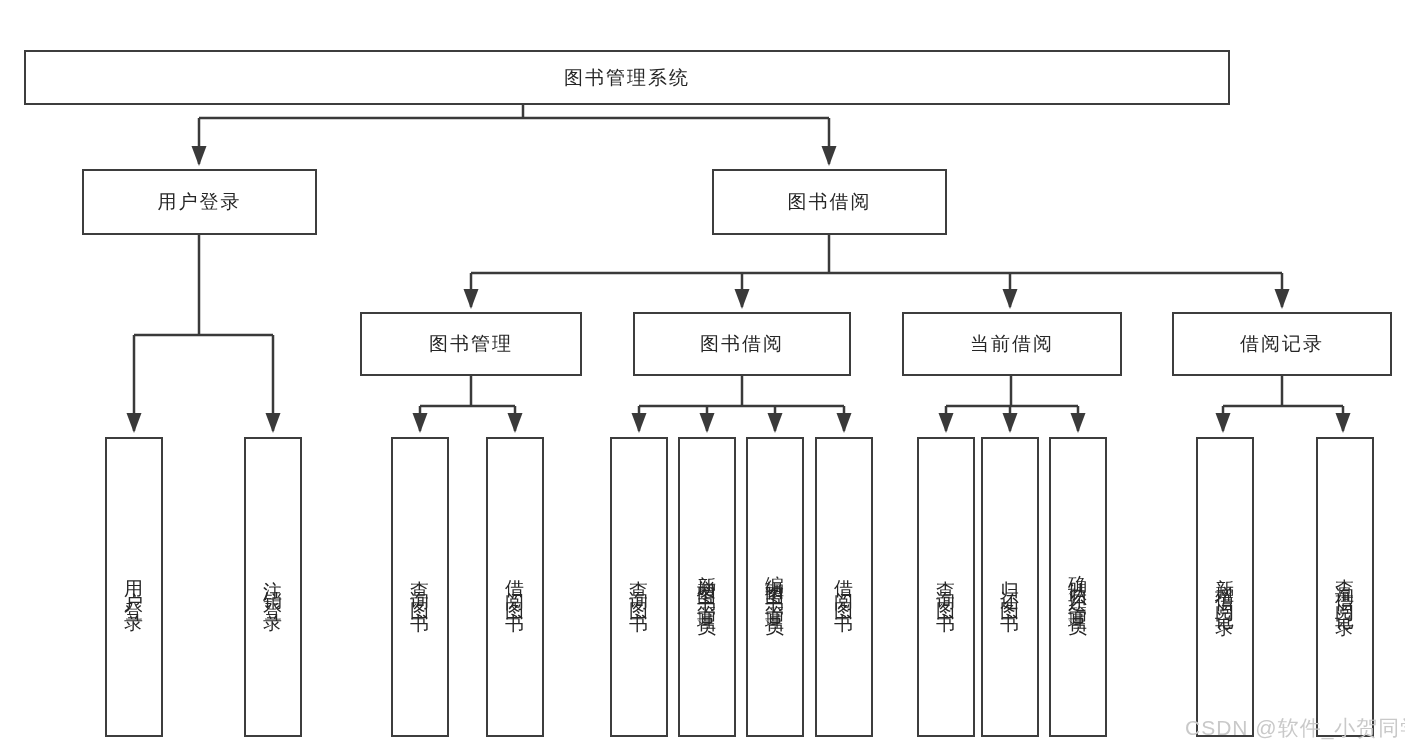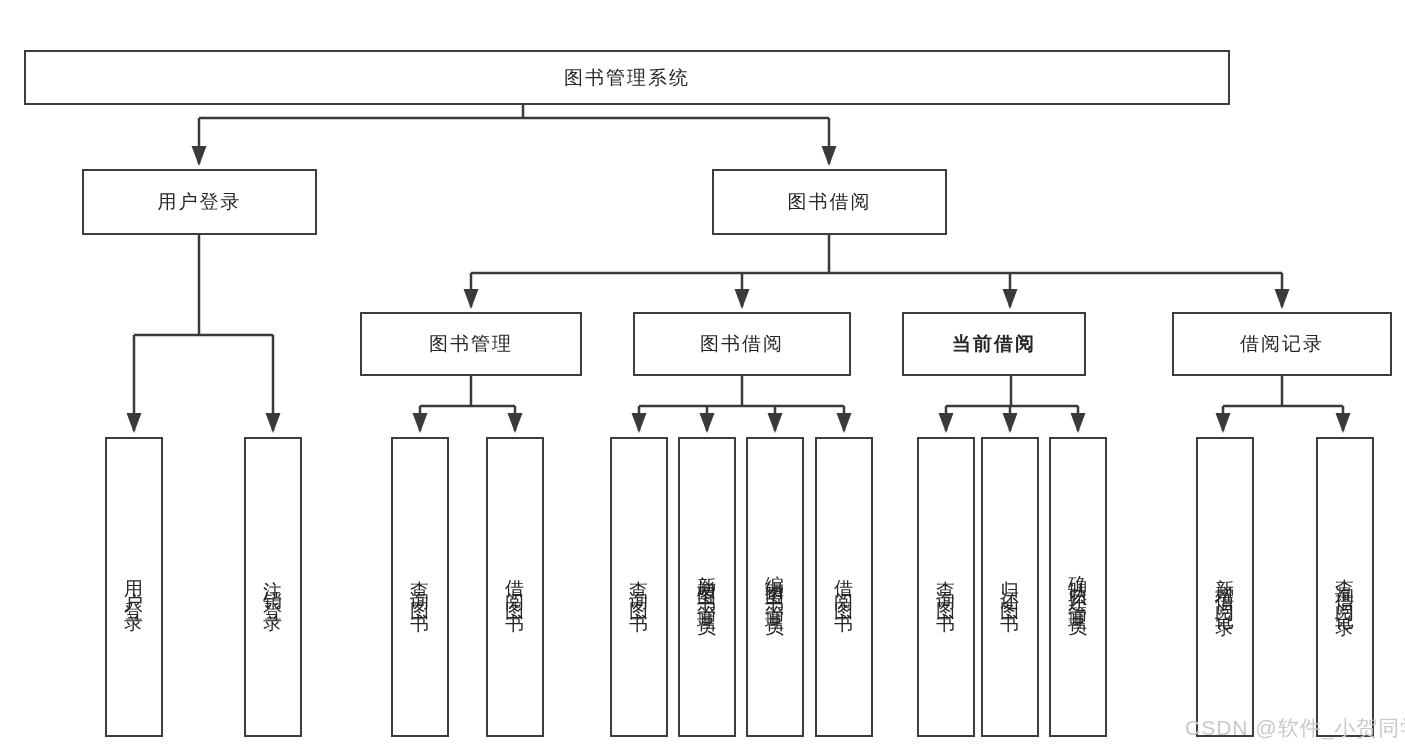--- a/index.html
+++ b/index.html
@@ -131,21 +131,21 @@
   <div class="node" style="left:712px; top:169px; width:235px; height:66px;">
     <span class="hlabel">图书借阅</span>
   </div>
 
   <div class="node" style="left:360px; top:312px; width:222px; height:64px;">
     <span class="hlabel">图书管理</span>
   </div>
   <div class="node" style="left:633px; top:312px; width:218px; height:64px;">
     <span class="hlabel">图书借阅</span>
   </div>
-  <div class="node" style="left:902px; top:312px; width:184px; height:64px;font-weight:bold;">
+  <div class="node" style="left:902px; top:312px; width:220px; height:64px;">
     <span class="hlabel">当前借阅</span>
   </div>
   <div class="node" style="left:1172px; top:312px; width:220px; height:64px;">
     <span class="hlabel">借阅记录</span>
   </div>
 
   <div class="leaf" style="left:105px;">
     <span class="vlabel">用户登录</span>
   </div>
   <div class="leaf" style="left:244px;">

